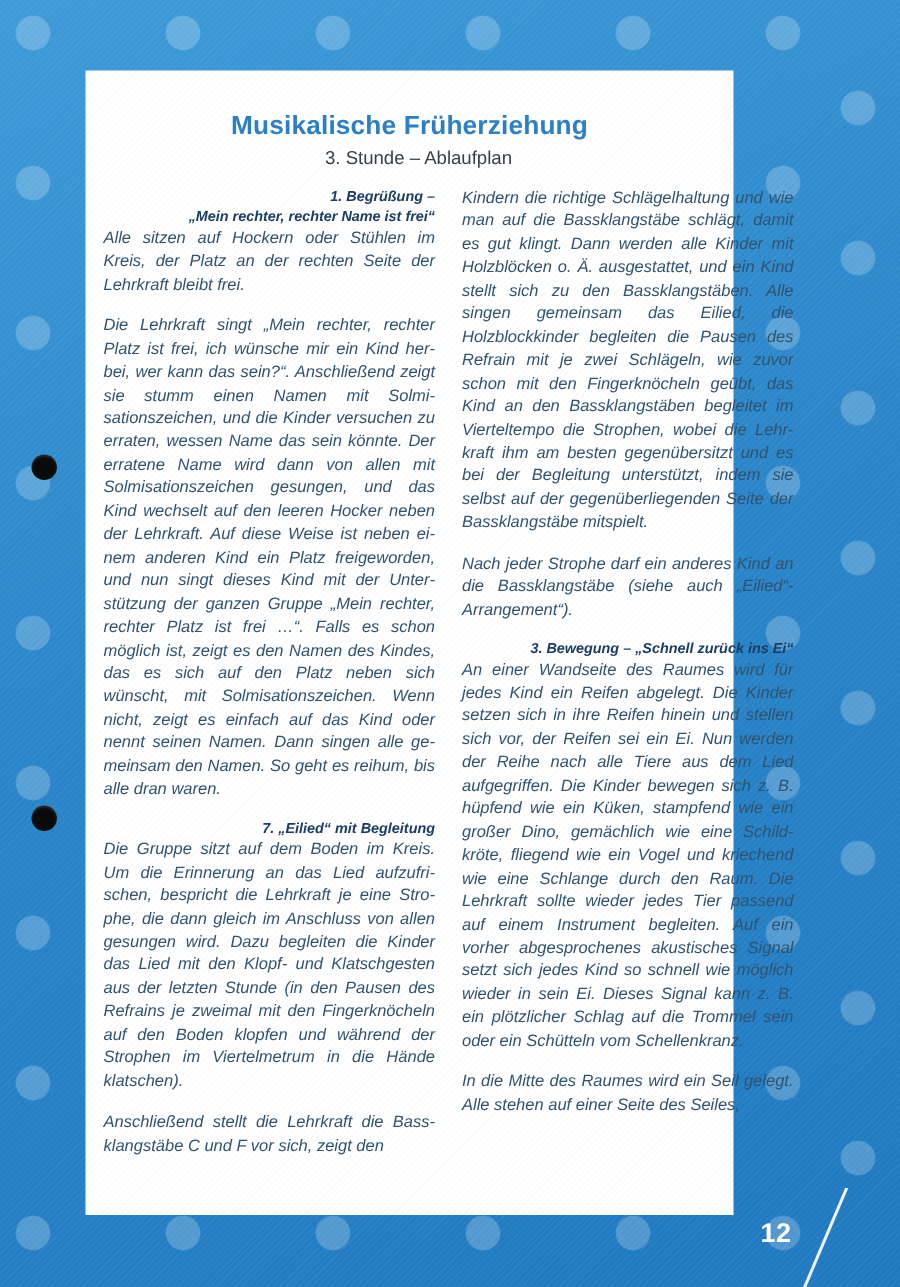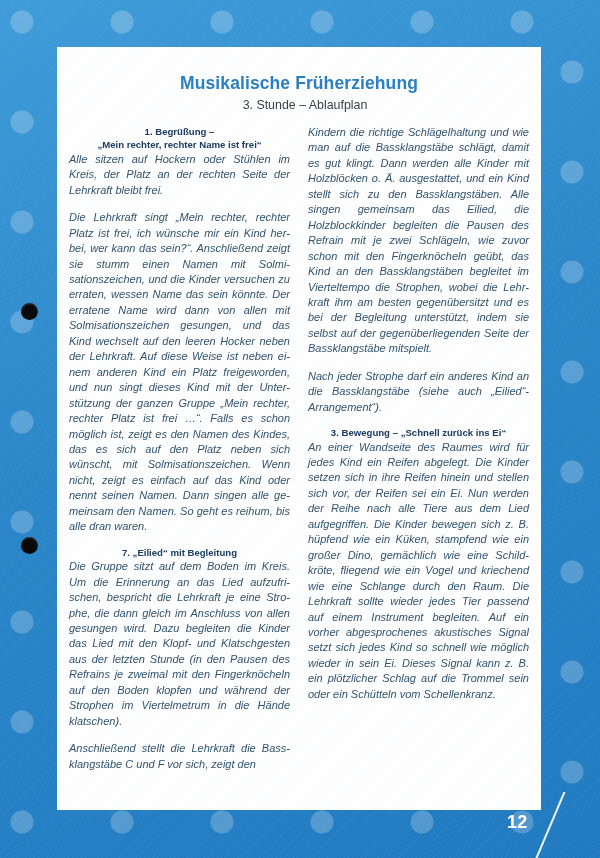--- a/index.html
+++ b/index.html
@@ -52,21 +52,21 @@
     box-shadow: inset 0 1px 2px rgba(255,255,255,0.18);
   }
   #hole-top    { top: 303px; }
   #hole-bottom { top: 537px; }
 
   
   #sheet {
     position: absolute;
     left: 57px;
     top: 47px;
-    width: 484px;
+    width: 432px;
     height: 763px;
     background: #ffffff;
     background-image: repeating-linear-gradient(
       135deg,
       rgba(150,180,205,0.055) 0px,
       rgba(150,180,205,0.055) 1px,
       rgba(255,255,255,0) 1px,
       rgba(255,255,255,0) 3px);
     box-shadow: 0 0 0 0 rgba(0,0,0,0);
   }
@@ -105,21 +105,22 @@
     width: 221px;
     flex: 0 0 221px;
   }
 
   .sec-head {
     font-size: 9.6px;
     font-weight: bold;
     color: #1b3c63;
     line-height: 1.40;
     margin: 0;
-    text-align: center;
+    text-align: right;
+    font-style: italic;
   }
   .sec-head.spaced { margin-top: 11px; }
 
   p.body {
     font-size: 11px;
     color: #32536f;
     line-height: 1.405;
     margin: 0;
     text-align: justify;
     text-justify: inter-word;
@@ -188,20 +189,21 @@
     </div>
 
     <div class="col">
 
       <p class="body">Kindern die richtige Schlägelhaltung und wie man auf die Bassklangstäbe schlägt, damit es gut klingt. Dann werden alle Kin­der mit Holzblöcken o. Ä. ausgestattet, und ein Kind stellt sich zu den Bassklang­stäben. Alle singen gemeinsam das Eilied, die Holzblockkinder begleiten die Pausen des Refrain mit je zwei Schlägeln, wie zuvor schon mit den Fingerknöcheln geübt, das Kind an den Bassklangstäben begleitet im Vierteltempo die Strophen, wobei die Lehr­kraft ihm am besten gegenübersitzt und es bei der Begleitung unterstützt, indem sie selbst auf der gegenüberliegenden Seite der Bassklangstäbe mitspielt.</p>
       <p class="body">Nach jeder Strophe darf ein anderes Kind an die Bassklangstäbe (siehe auch „Eilied“-Arrangement“).</p>
 
       <div class="sec-head spaced">3. Bewegung – „Schnell zurück ins Ei“</div>
       <p class="body">An einer Wandseite des Raumes wird für jedes Kind ein Reifen abgelegt. Die Kinder setzen sich in ihre Reifen hinein und stellen sich vor, der Reifen sei ein Ei. Nun werden der Reihe nach alle Tiere aus dem Lied aufgegriffen. Die Kinder bewegen sich z. B. hüpfend wie ein Küken, stampfend wie ein großer Dino, gemächlich wie eine Schild­kröte, fliegend wie ein Vogel und kriechend wie eine Schlange durch den Raum. Die Lehrkraft sollte wieder jedes Tier passend auf einem Instrument begleiten. Auf ein vorher abgesprochenes akustisches Signal setzt sich jedes Kind so schnell wie mög­lich wieder in sein Ei. Dieses Signal kann z. B. ein plötzlicher Schlag auf die Trommel sein oder ein Schütteln vom Schellenkranz.</p>
 
+      <p class="body">In die Mitte des Raumes wird ein Seil ge­legt. Alle stehen auf einer Seite des Seiles,</p>
 
     </div>
 
   </div>
 </div>
 
 <div id="corner">
   <div id="corner-slash"></div>
   <div id="page-number">12</div>
 </div>

